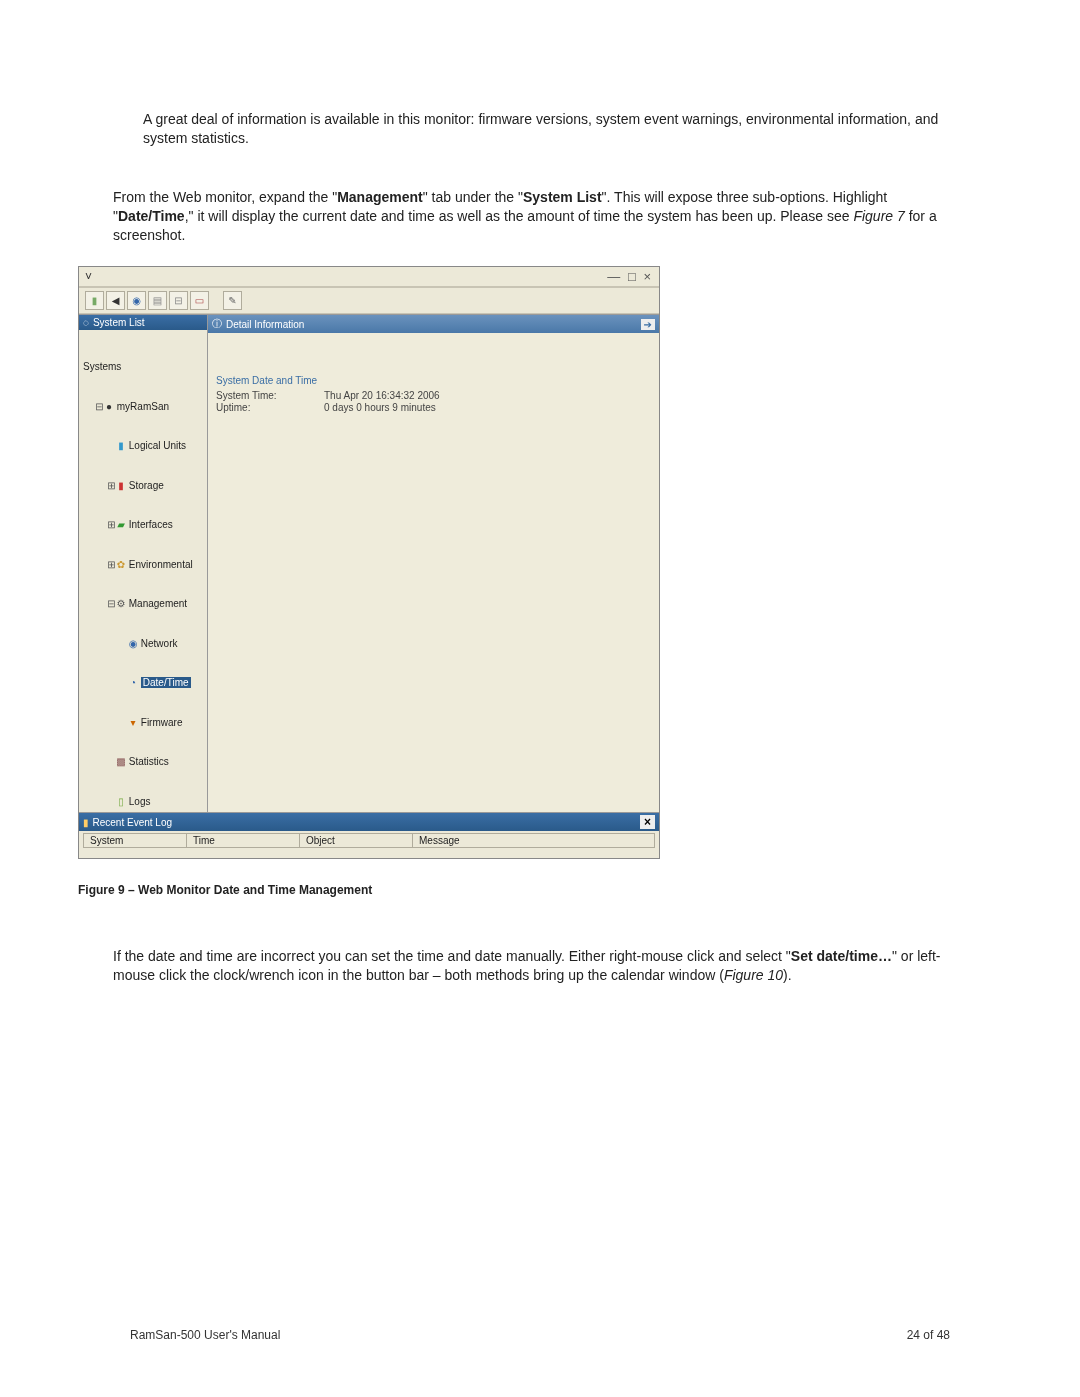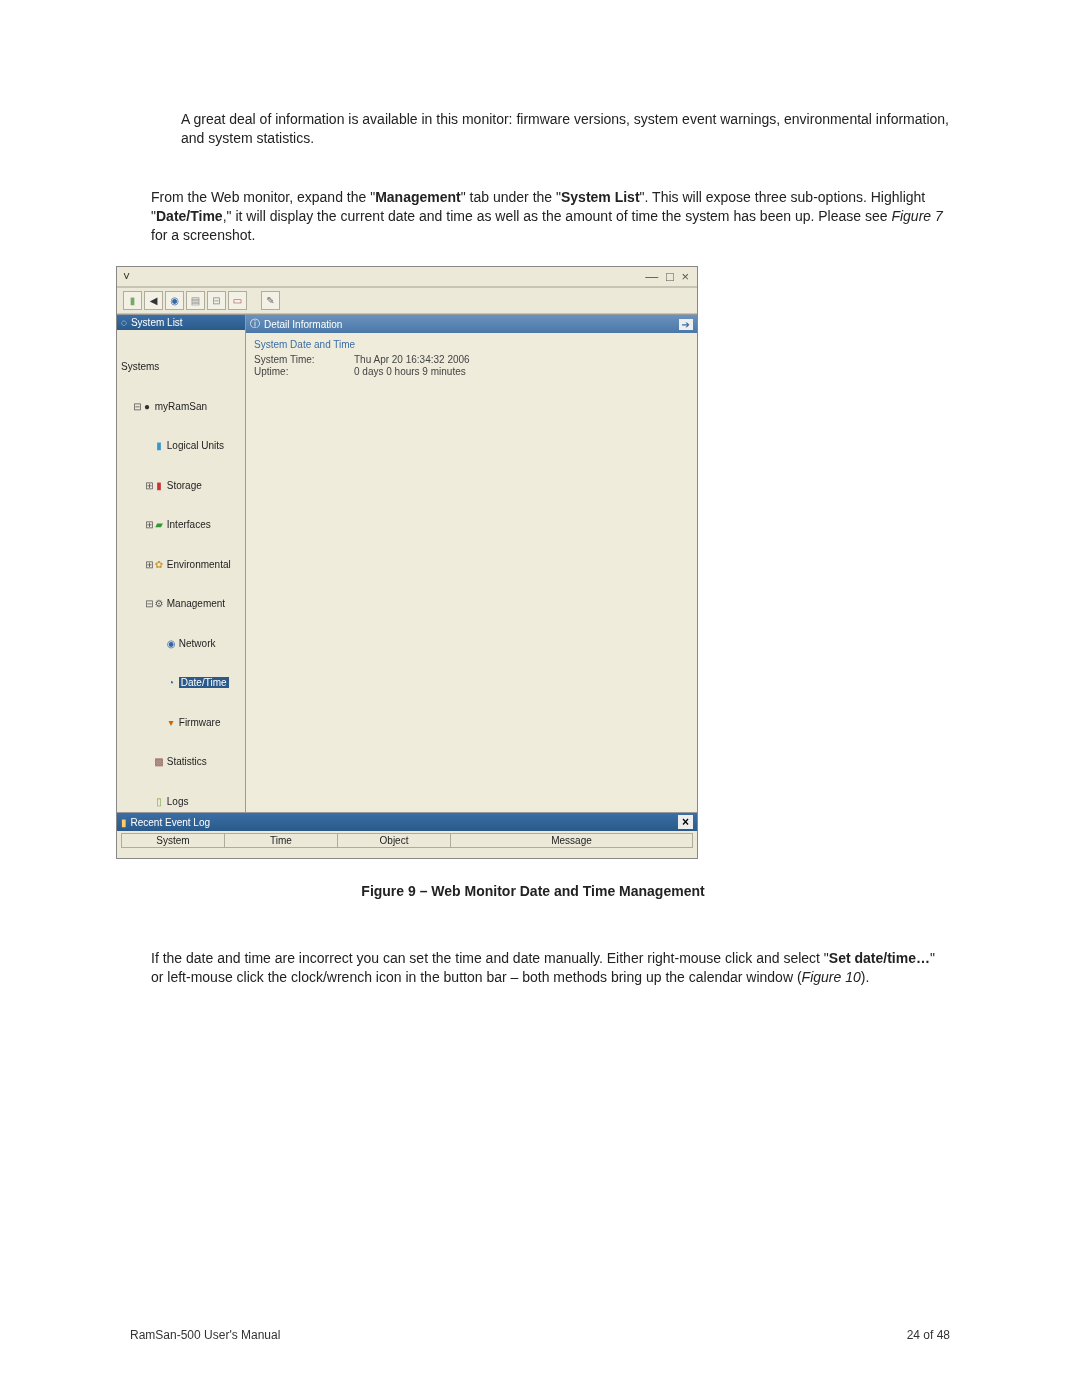--- a/index.html
+++ b/index.html
@@ -7,21 +7,21 @@
     padding: 0;
     background: #fff;
     font-family: Verdana, Geneva, sans-serif;
     font-size: 14px;
     color: #222;
     width: 1080px;
     height: 1397px;
     position: relative;
   }
   .page {
-    padding: 110px 130px 0 116px;
+    padding: 110px 130px 0 78px;
   }
   .intro-block { padding-left: 65px; margin-bottom: 40px; line-height: 1.35; }
   .section-heading {
     font-size: 22px;
     font-weight: normal;
     color: #333;
     margin: 0 0 12px 0;
     font-family: Verdana, Geneva, sans-serif;
   }
   .body-text { padding-left: 35px; line-height: 1.35; margin-bottom: 22px; }
@@ -92,39 +92,39 @@
     line-height: 1.35;
     color: #222;
   }
   .tree-root { margin: 0; padding: 0; list-style: none; }
   .tree-root ul { margin: 0; padding-left: 12px; list-style: none; }
   .tree-item { white-space: nowrap; margin-top: 26px; }
   .tree-item .exp { display:inline-block; width:9px; text-align:center; color:#555; }
   .tree-item .icon { display:inline-block; width:10px; text-align:center; }
   .tree-selected { background: #2a5a8a; color:#fff; padding: 0 2px; }
   .ss-right { flex: 1; background: #efecdb; display:flex; flex-direction:column; }
-  .detail-body { padding: 6px 8px; min-height: 220px; font-size: 10px; color: #444; }
+  .detail-body { padding: 6px 8px; min-height: 220px; font-size: 10px; color: #444; margin-top: 36px; }
   .fieldset-title { color: #3a6ea5; font-size: 10px; margin-bottom: 4px; }
-  .kv-row { display:flex; margin: 1px 0; }
+  .kv-row { display:flex; margin: 1px 0; gap: 8px; }
   .kv-key { width: 100px; }
   .detail-head-right { margin-left:auto; background:#eee; color:#3a6ea5; padding:0 3px; }
   .ss-eventlog { border-top: 1px solid #999; }
   .ev-header { display:flex; align-items:center; }
   .ev-close { margin-left:auto; color:#000; font-weight:bold; padding:0 4px; font-size:12px; }
   .ev-cols {
     display:flex; background:#ece9d8; border:1px solid #b0ac9c; margin:2px 4px 10px 4px;
     font-size:10px;
   }
-  .ev-cols div { padding:1px 6px; border-right:1px solid #b0ac9c;text-align:center; }
+  .ev-cols div { padding:1px 6px; border-right:1px solid #b0ac9c; }
   .ev-cols div:last-child { border-right:none; flex:1; }
   .ev-col-system { width: 90px; }
   .ev-col-time   { width: 100px; }
   .ev-col-object { width: 100px; }
 
-  .caption { text-align: center; font-weight: bold; margin: 18px 0 50px 0; font-size: 14px; color:#222; }
+  .caption { font-weight: bold; margin: 18px 0 50px 0; font-size: 12px; color:#222; }
 
   .footer {
     position: absolute;
     bottom: 55px;
     left: 130px;
     right: 130px;
     display: flex;
     justify-content: space-between;
     font-size: 12px;
     color: #333;

